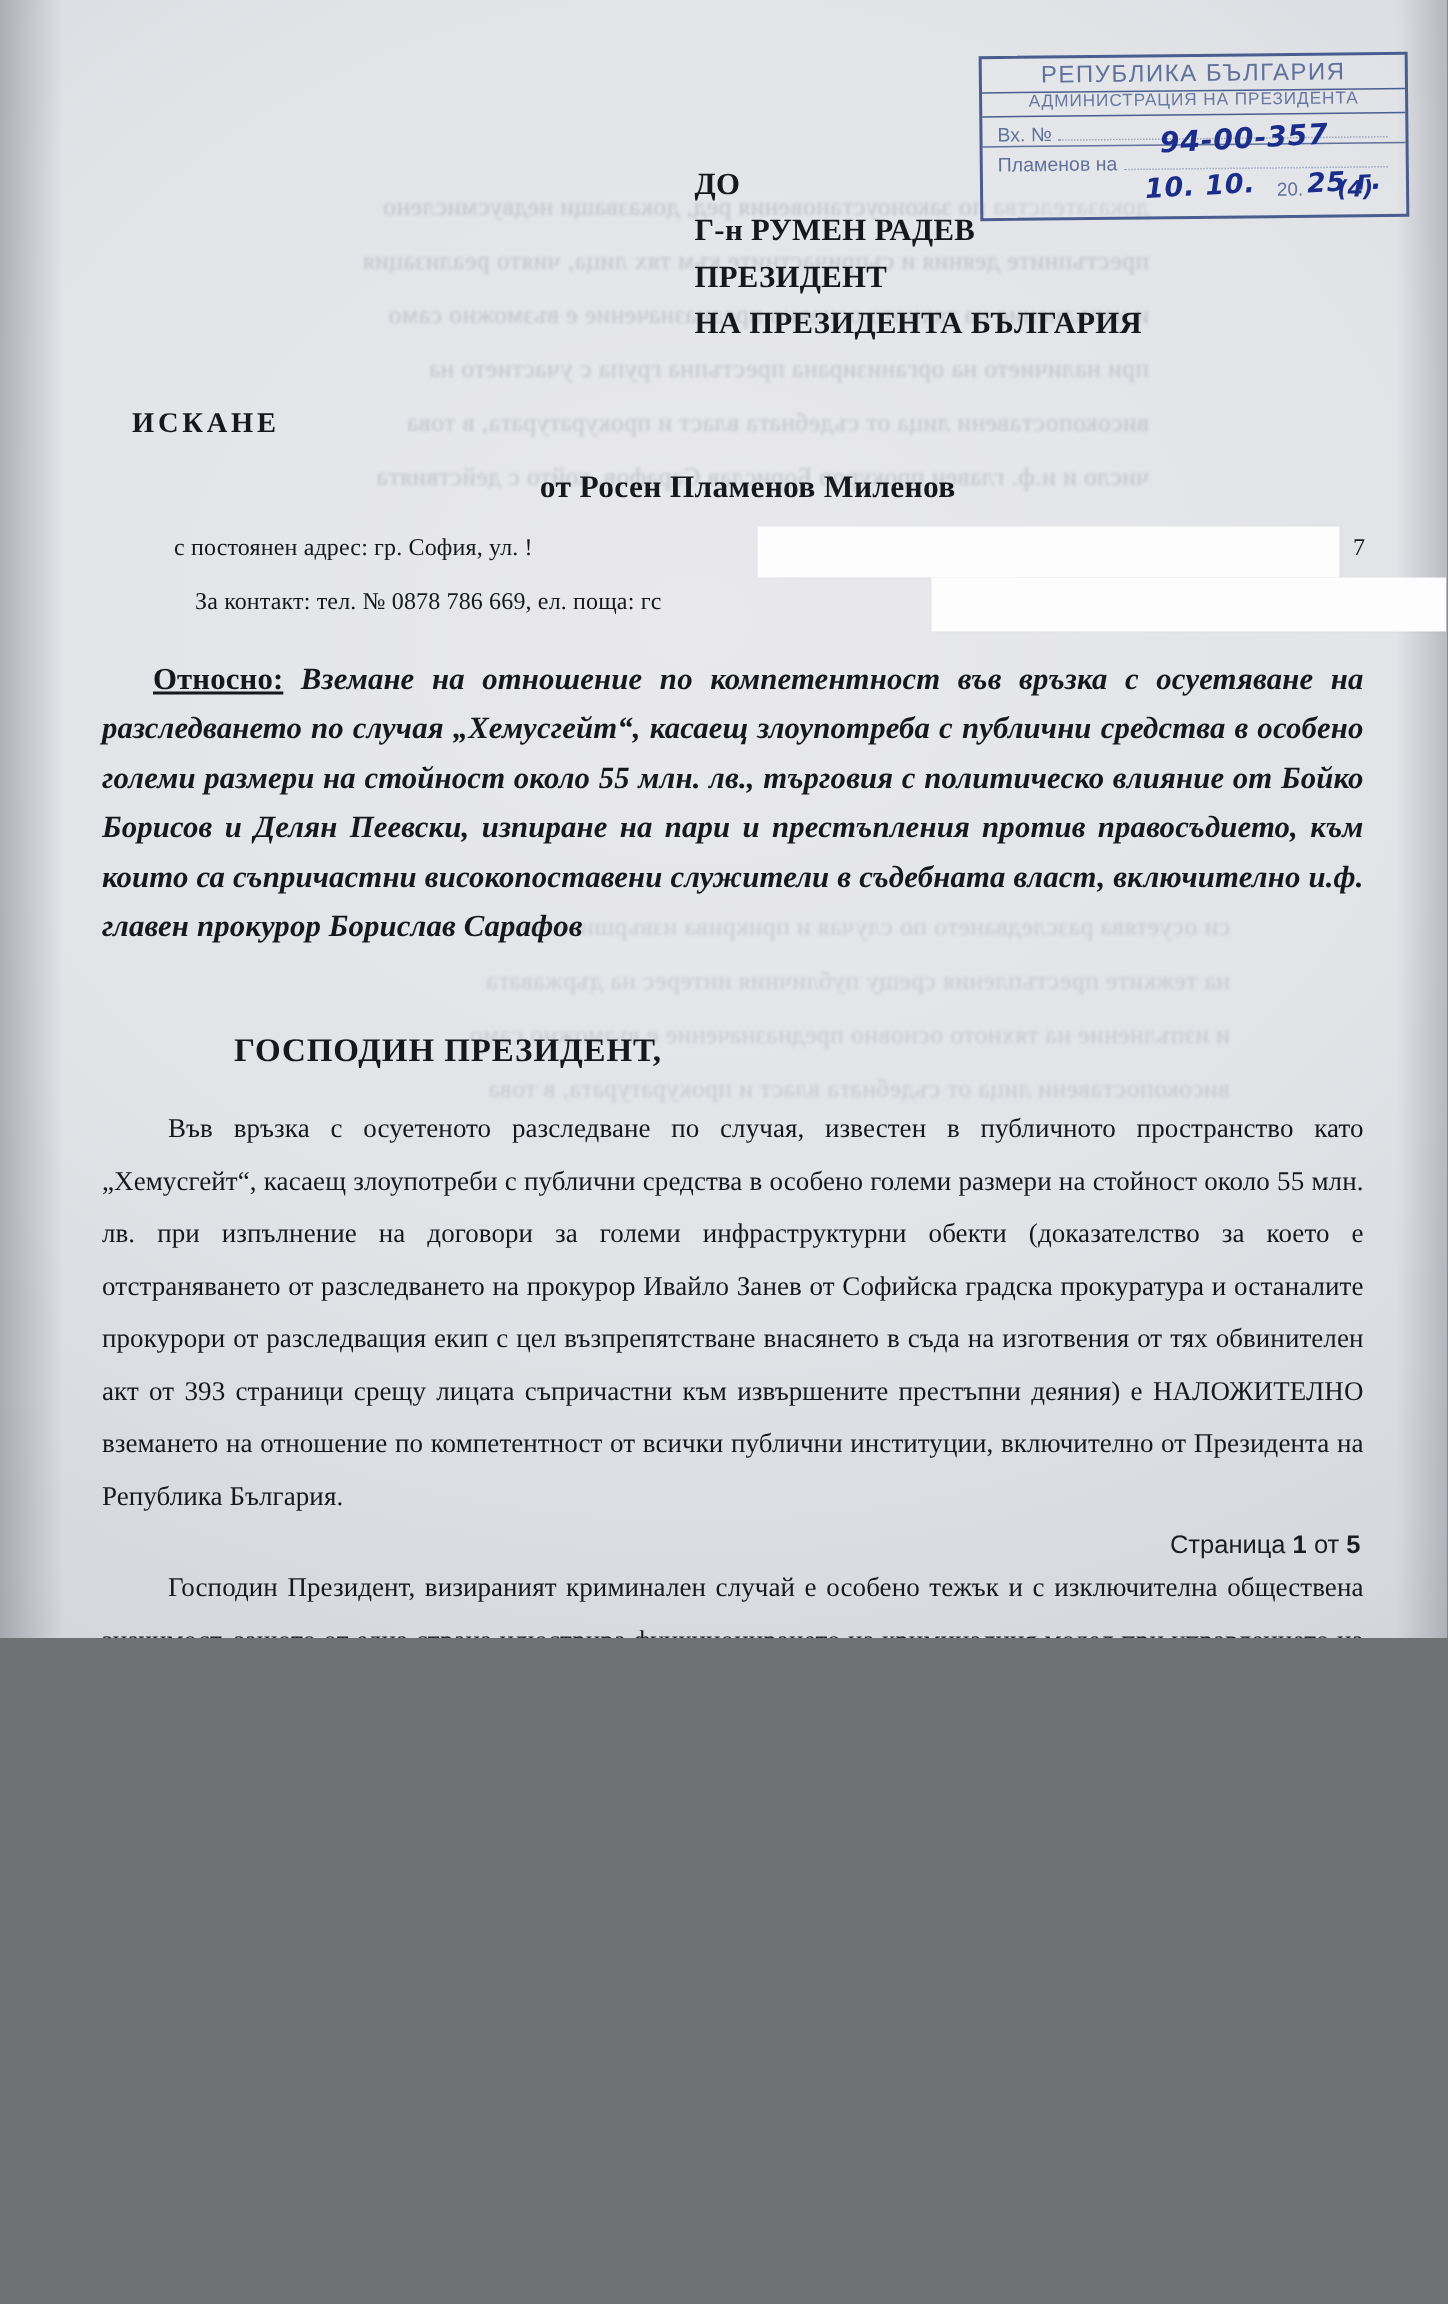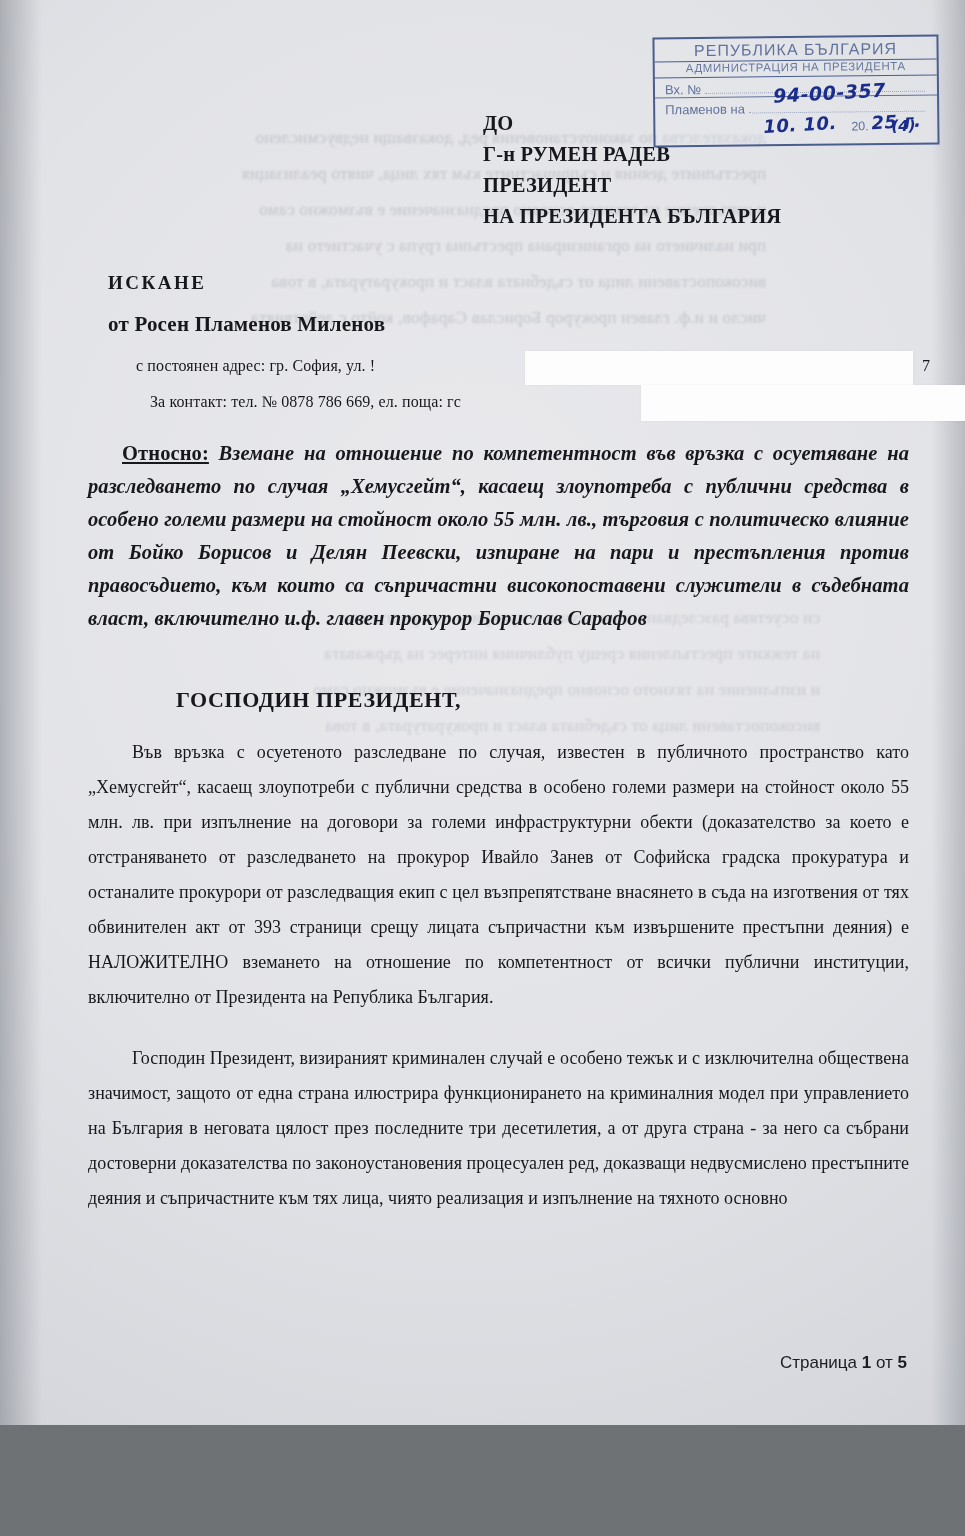--- a/index.html
+++ b/index.html
@@ -11,21 +11,21 @@
     width: 965px;
     height: 1536px;
     overflow: hidden;
     font-family: "Liberation Serif", serif;
   }
 
   
   #page {
     position: relative;
     width: 965px;
-    height: 1425px;
+    height: 1092px;
     background:
       radial-gradient(120% 90% at 48% 38%, #e9e9ec 0%, #e2e3e7 45%, #d6d8dd 75%, #c8cad0 100%);
     overflow: hidden;
   }
   
   #page:before {
     content: "";
     position: absolute;
     top: 0; left: 0; width: 42px; height: 100%;
     background: linear-gradient(to right, rgba(90,95,105,.38), rgba(90,95,105,0));
@@ -58,21 +58,21 @@
   .bleed.b2 {
     top: 600px;
     left: 60px;
     width: 760px;
     color: rgba(110,118,132,.24);
   }
 
   .content {
     position: relative;
     z-index: 3;
-    padding: 0 56px 0 88px;
+    padding: 0 56px 0 68px;
     color: #16181d;
   }
 
   
   #stamp {
     position: absolute;
     z-index: 5;
     left: 653px;
     top: 36px;
     width: 286px;
@@ -140,21 +140,21 @@
   }
 
   .doc-title {
     text-align: left;
     font-weight: 700;
     font-size: 19px;
     letter-spacing: 2.5px;
     margin: 40px 0 0 20px;
   }
   .doc-from {
-    text-align: left;
+    text-align: center;
     font-weight: 700;
     font-size: 21px;
     margin: 18px 0 0 20px;
     letter-spacing: .2px;
   }
 
   .addr-line, .contact-line {
     position: relative;
     font-size: 16px;
     margin-top: 20px;

